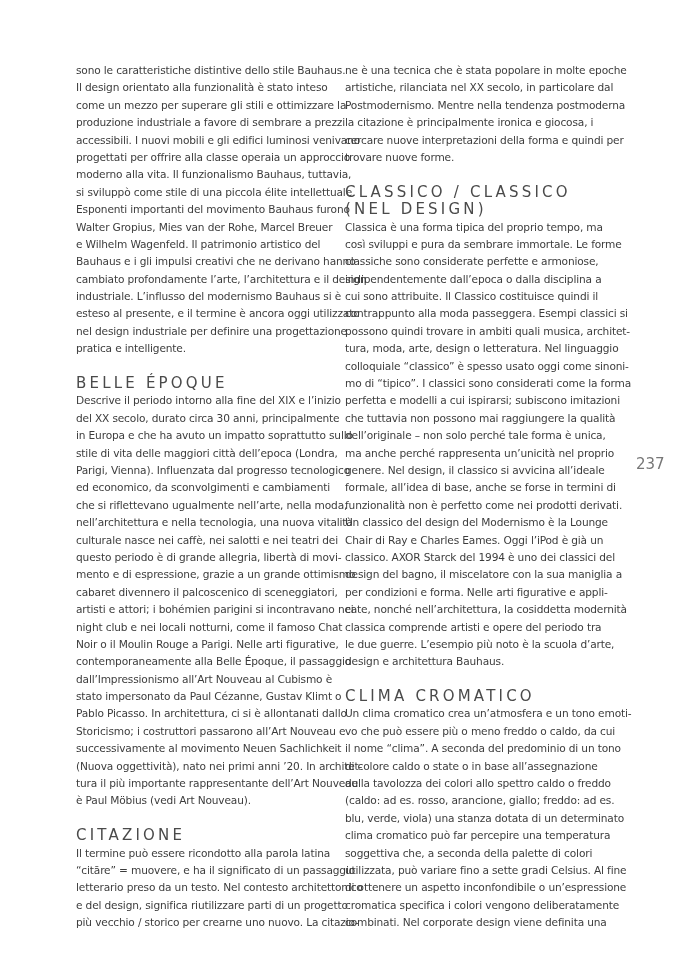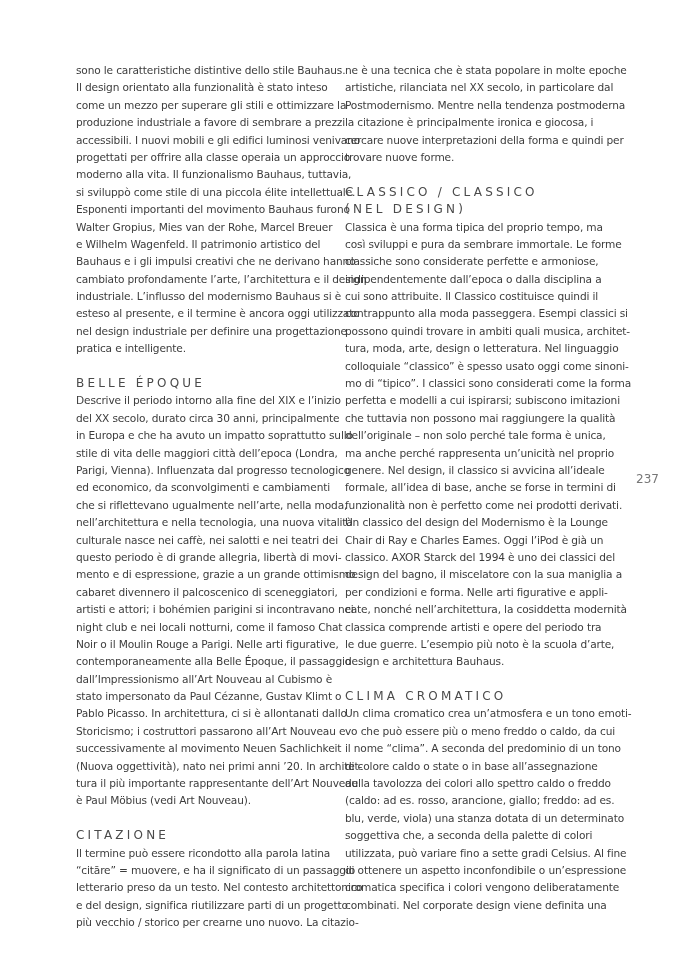--- a/index.html
+++ b/index.html
@@ -3,24 +3,24 @@
 <meta charset="utf-8">
 <style>
   html, body { margin: 0; padding: 0; background: #ffffff; }
   body { width: 678px; height: 959px; position: relative; overflow: hidden;
          font-family: "DejaVu Sans", sans-serif; color: #3a3a3a; }
   .col { position: absolute; top: 62px; width: 262px; }
   .col-left { left: 76px; }
   .col-right { left: 345px; }
   .line { font-size: 10.6px; line-height: 17.4px; height: 17.4px; white-space: nowrap;
           letter-spacing: -0.15px; color: #3c3c3c; }
-  .heading { font-size: 12px; line-height: 17.4px; height: 17.4px; letter-spacing: 3.2px;
+  .heading { font-size: 15px; line-height: 17.4px; height: 17.4px; letter-spacing: 3.2px;
              color: #4a4a4a; white-space: nowrap; }
   .gap { height: 17.4px; }
-  .page-number { position: absolute; left: 636px; top: 472px; font-size: 12px; color: #777; }
+  .page-number { position: absolute; left: 636px; top: 455px; font-size: 15px; color: #777; }
 </style>
 </head>
 <body>
 
 <div class="col col-left" id="col-left">
     <div class="line">sono le caratteristiche distintive dello stile Bauhaus.</div>
     <div class="line">Il design orientato alla funzionalità è stato inteso</div>
     <div class="line">come un mezzo per superare gli stili e ottimizzare la</div>
     <div class="line">produzione industriale a favore di sembrare a prezzi</div>
     <div class="line">accessibili. I nuovi mobili e gli edifici luminosi venivano</div>
@@ -108,19 +108,20 @@
     <div class="line">design e architettura Bauhaus.</div>
     <div class="gap"></div>
     <div class="heading">CLIMA CROMATICO</div>
     <div class="line">Un clima cromatico crea un’atmosfera e un tono emoti-</div>
     <div class="line">vo che può essere più o meno freddo o caldo, da cui</div>
     <div class="line">il nome “clima”. A seconda del predominio di un tono</div>
     <div class="line">di colore caldo o state o in base all’assegnazione</div>
     <div class="line">della tavolozza dei colori allo spettro caldo o freddo</div>
     <div class="line">(caldo: ad es. rosso, arancione, giallo; freddo: ad es.</div>
     <div class="line">blu, verde, viola) una stanza dotata di un determinato</div>
+    <div class="line">clima cromatico può far percepire una temperatura</div>
     <div class="line">soggettiva che, a seconda della palette di colori</div>
     <div class="line">utilizzata, può variare fino a sette gradi Celsius. Al fine</div>
     <div class="line">di ottenere un aspetto inconfondibile o un’espressione</div>
     <div class="line">cromatica specifica i colori vengono deliberatamente</div>
     <div class="line">combinati. Nel corporate design viene definita una</div>
   </div>
 <div class="page-number">237</div>
 
 </body></html>

